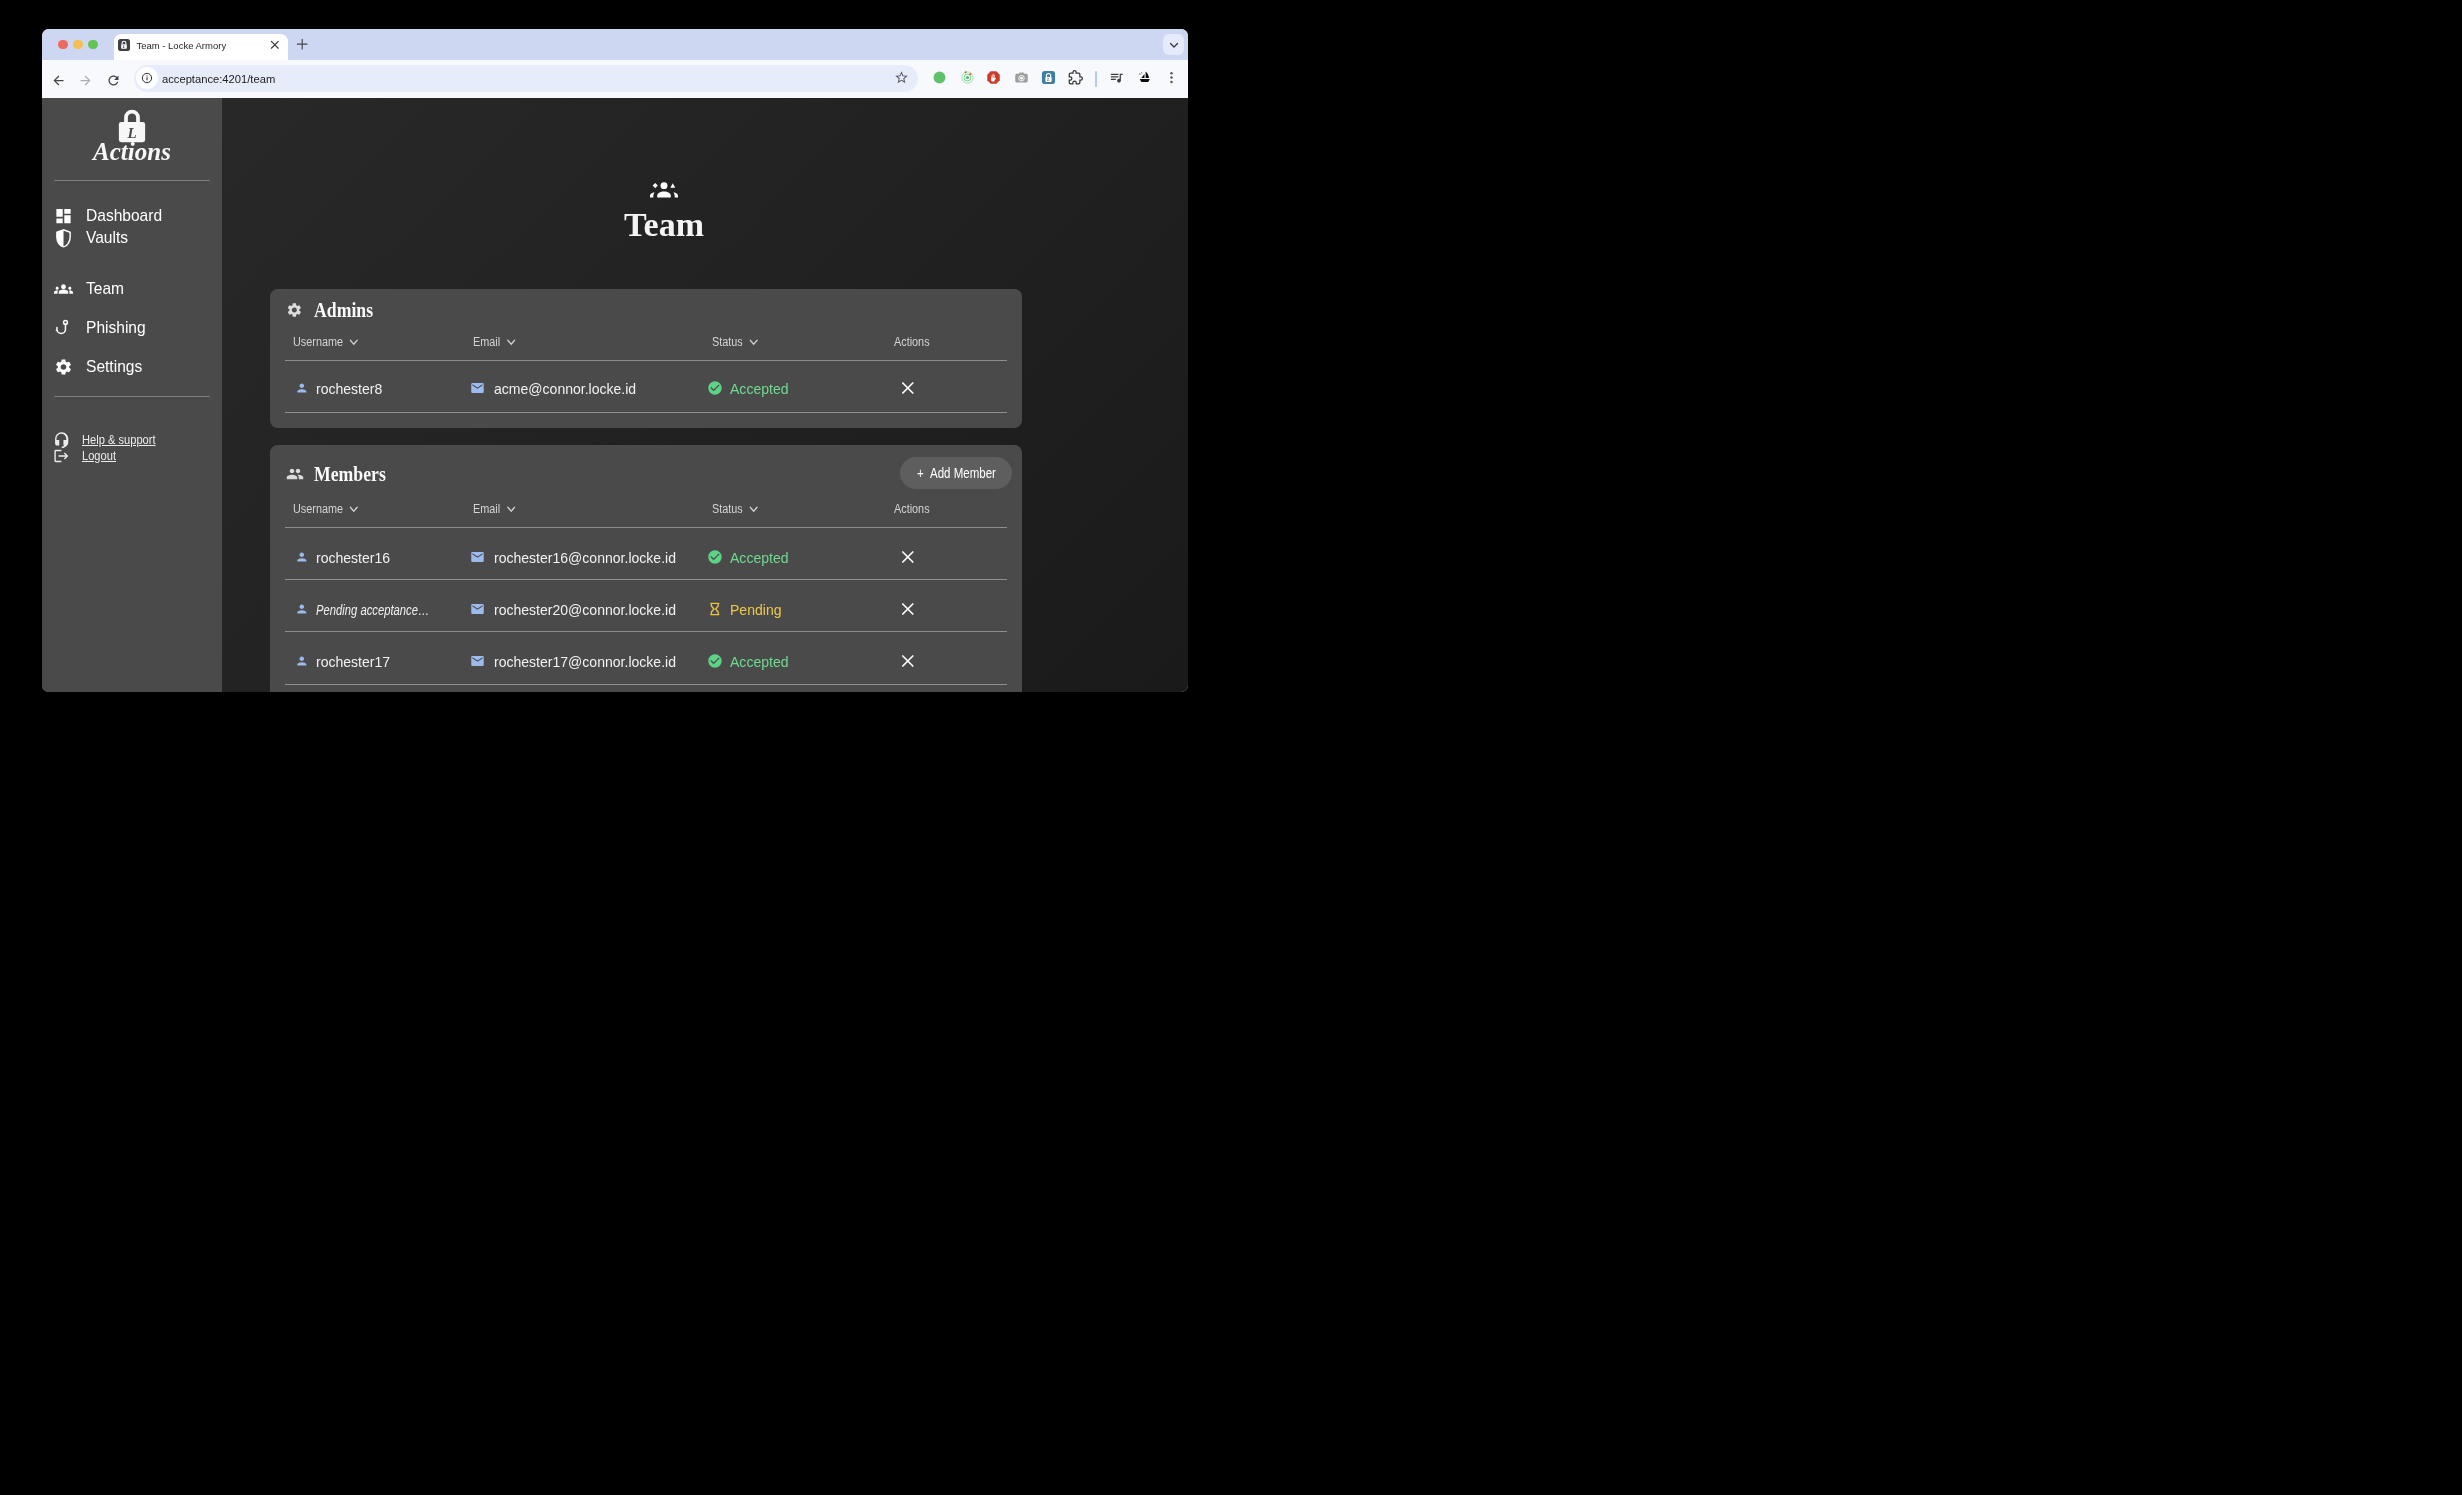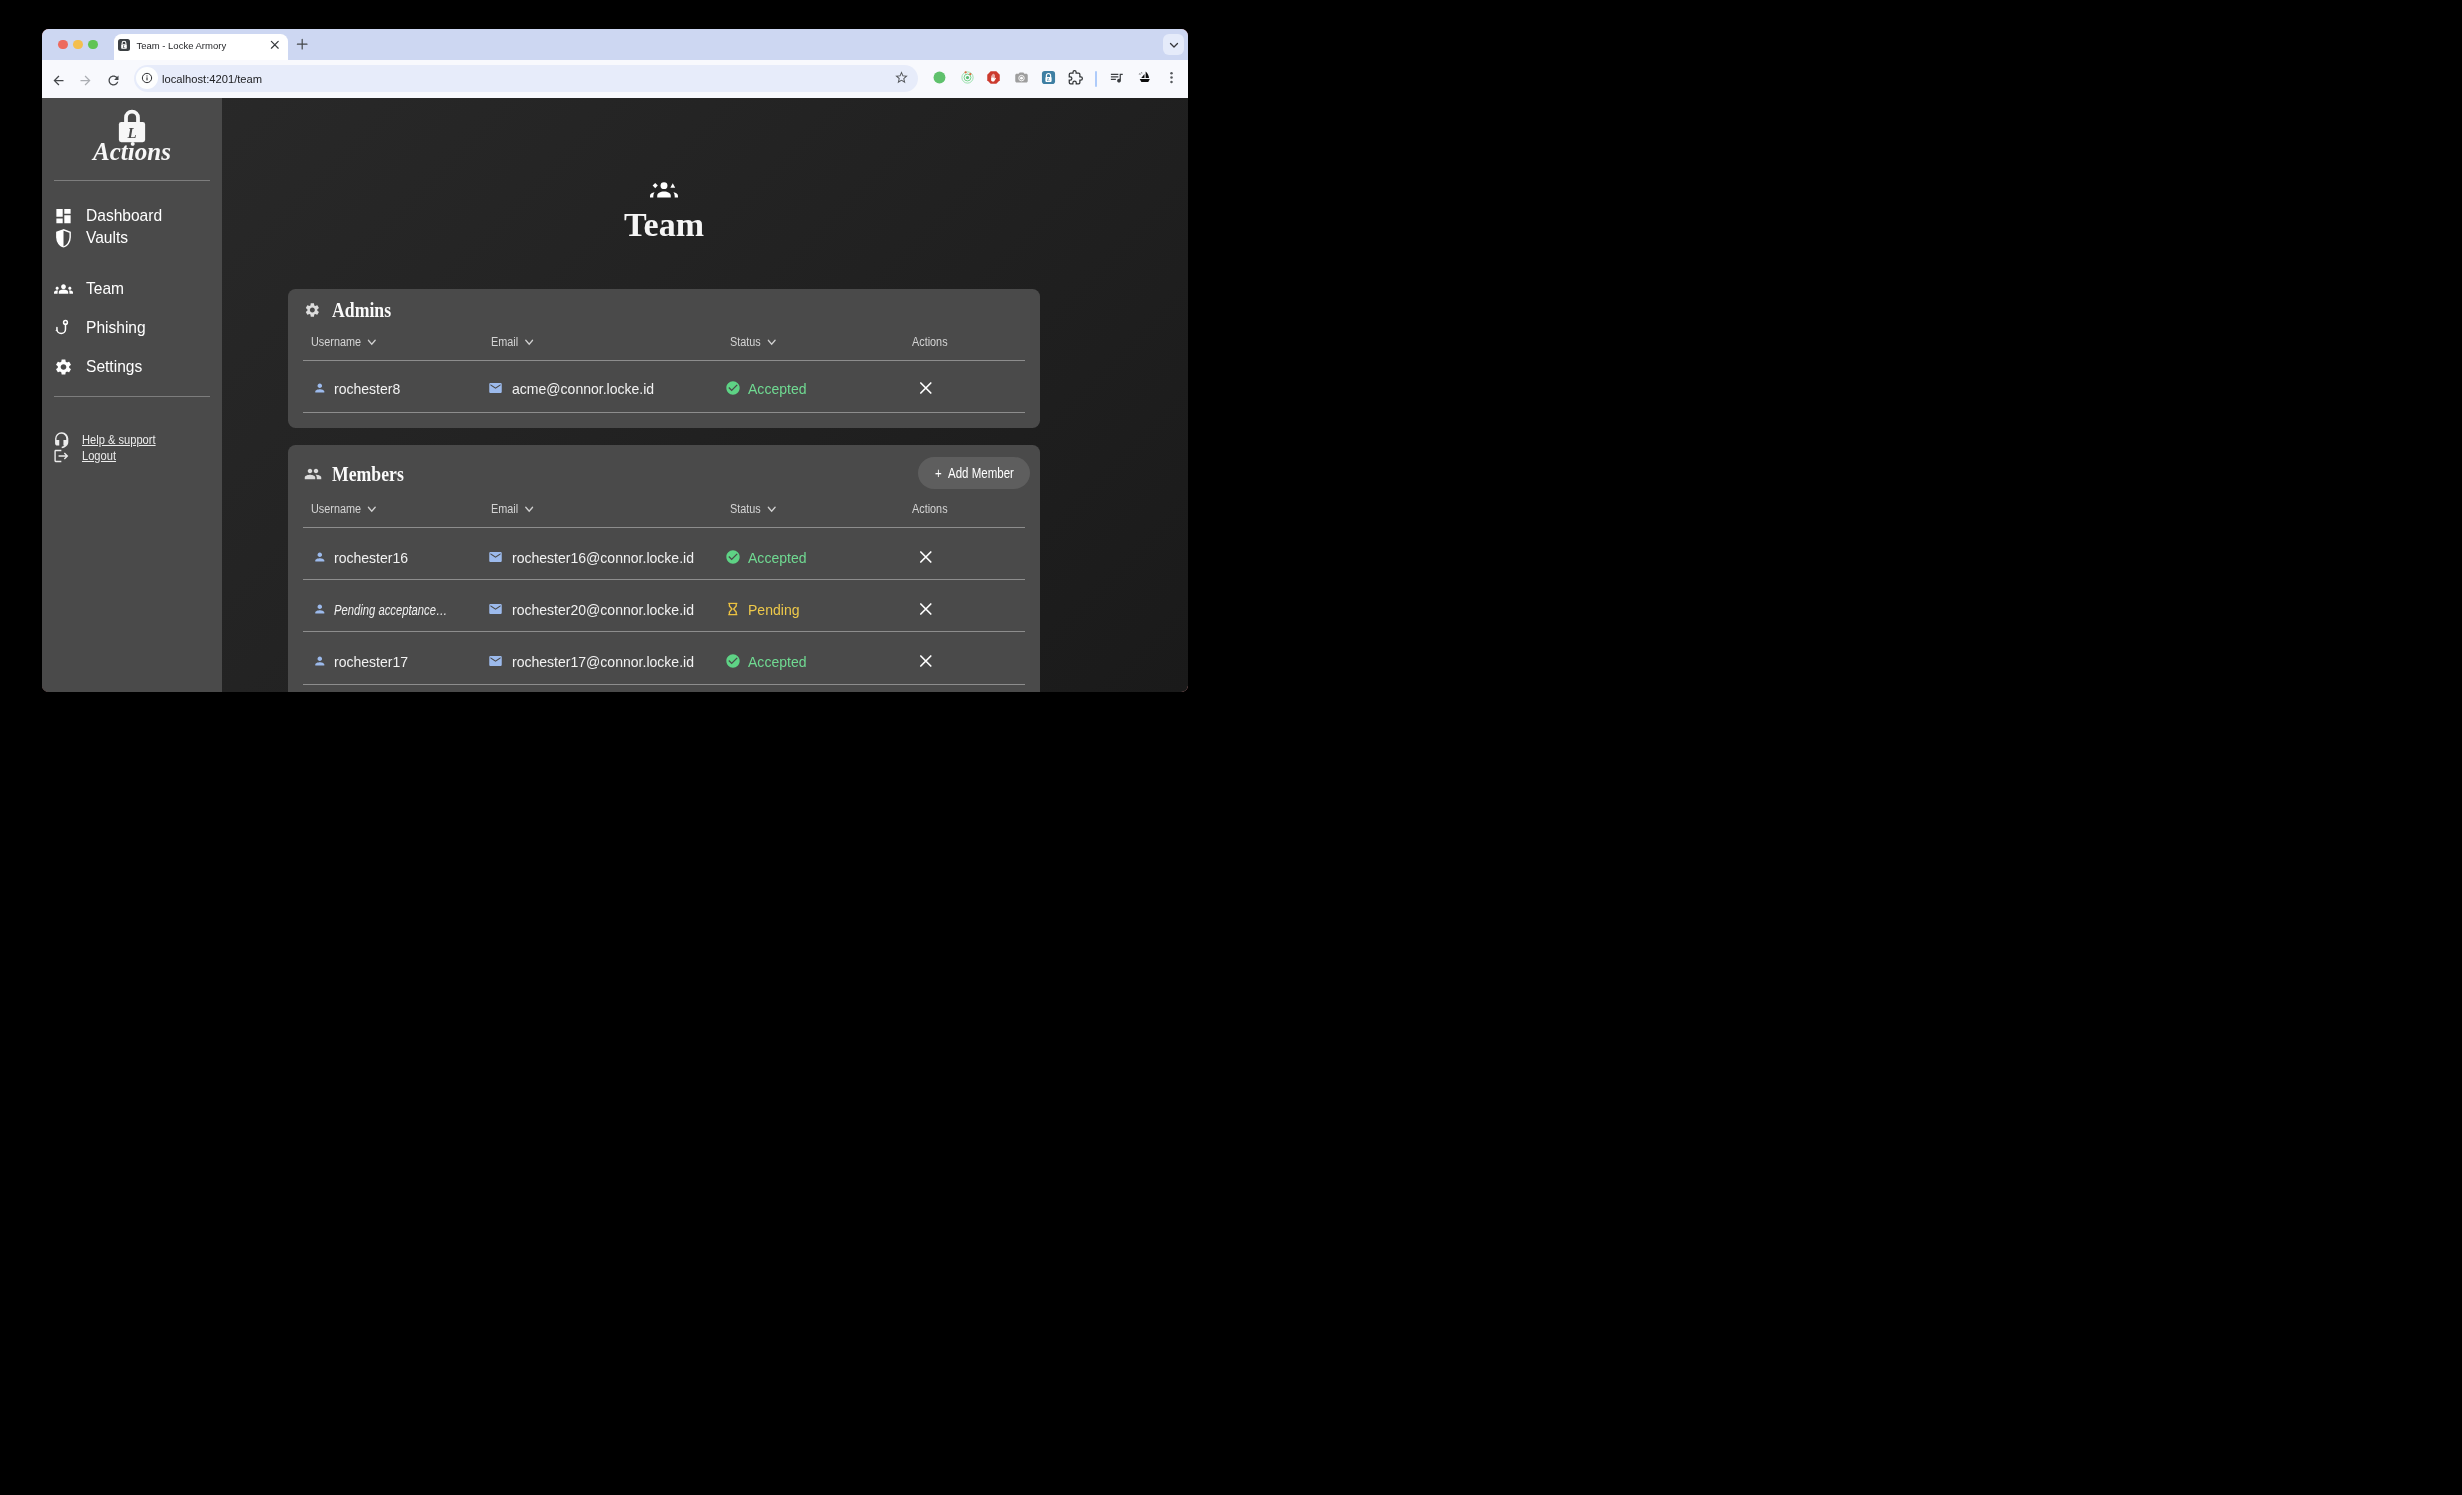--- a/index.html
+++ b/index.html
@@ -33,21 +33,21 @@
 .mico{position:absolute;left:12px;top:50%;transform:translateY(-50%);width:19px;height:19px}
 .mlabel{position:absolute;left:44px;top:50%;transform:translateY(-50%) scaleX(0.915);transform-origin:0 50%;font-size:17px;color:#fff;white-space:nowrap}
 .litem{position:absolute;left:0;width:180px;height:18px}
 .lico{position:absolute;left:11.4px;top:50%;transform:translateY(-50%);width:16.7px;height:16.7px}
 .llabel{position:absolute;left:40px;top:50%;transform:translateY(-50%) scaleX(0.927);transform-origin:0 50%;font-size:12px;color:#ececec;text-decoration:underline;white-space:nowrap}
 
 #search{position:absolute;left:246px;top:11.4px;width:752px;height:45px;border:0.8px solid #8e8e8e;border-radius:4.5px}
 #searchph{position:absolute;left:18px;top:0;height:44px;line-height:44px;font-size:15px;color:#a8a8a8;transform:scaleX(0.9355);transform-origin:0 50%;white-space:nowrap}
 #teamico{position:absolute;left:608px;top:84px;width:28px;height:15.7px}
 #teamhead{position:absolute;left:246px;top:108px;width:752px;text-align:center;font-family:"Liberation Serif",serif;font-weight:bold;font-size:34px;letter-spacing:0px;color:#f5f5f5}
-.card{position:absolute;left:246px;width:752px;background:#4a4a4a;border-radius:7.6px}
+.card{position:absolute;left:228px;width:752px;background:#4a4a4a;border-radius:7.6px}
 #cardA{top:191px;height:139px}
 #cardB{top:347px;height:288px}
 .ctitle{position:absolute;font-family:"Liberation Serif",serif;font-weight:bold;font-size:22px;color:#fafafa;transform:translateY(-50%) scaleX(0.805);transform-origin:0 50%;white-space:nowrap}
 .cico{position:absolute;transform:translateY(-50%)}
 .hdr{position:absolute;transform:translateY(-50%) scaleX(0.868);transform-origin:0 50%;font-size:12.5px;color:#d4d4d4;white-space:nowrap}
 .hline{position:absolute;left:15px;width:722px;border-top:0.8px solid #8d8d8d}
 .rowtext{position:absolute;transform:translateY(-50%) scaleX(0.9355);transform-origin:0 50%;font-size:15px;color:#f2f2f2;white-space:nowrap}
 .rowico{position:absolute;transform:translateY(-50%)}
 .chev{display:inline-block;margin-left:7.6px}
 #addbtn{position:absolute;left:630px;top:12.3px;width:112px;height:32px;border-radius:16px;background:#5e5e5e;color:#fff;font-size:14.4px;text-align:center;line-height:32px}
@@ -92,21 +92,21 @@
         <path d="M17.65 6.35C16.2 4.9 14.21 4 12 4c-4.42 0-7.99 3.58-7.99 8s3.57 8 7.99 8c3.73 0 6.84-2.55 7.73-6h-2.08c-.82 2.33-3.04 4-5.65 4-3.31 0-6-2.69-6-6s2.69-6 6-6c1.66 0 3.14.69 4.22 1.78L13 11h7V4l-2.35 2.35z" fill="#44474a"></path>
       </svg>
     <div id="pill">
       <div id="infocirc">
           <svg style="position:absolute;left:5px;top:5px" width="12" height="12" viewBox="0 0 24 24">
             <circle cx="12" cy="12" r="9.3" fill="none" stroke="#2f3033" stroke-width="2"></circle>
             <rect x="10.9" y="10.7" width="2.2" height="6" fill="#2f3033"></rect>
             <rect x="10.9" y="6.8" width="2.2" height="2.2" fill="#2f3033"></rect>
           </svg>
         </div>
-      <div id="urltext">localhost:4201/team</div>
+      <div id="urltext">acceptance:4201/team</div>
     </div>
     <svg class="extico" style="left:852px" viewBox="0 0 24 24">
         <path d="M22 9.24l-7.19-.62L12 2 9.19 8.63 2 9.24l5.46 4.73L5.82 21 12 17.27 18.18 21l-1.63-7.03L22 9.24zM12 15.4l-3.76 2.27 1-4.28-3.32-2.88 4.38-.38L12 6.1l1.71 4.04 4.38.38-3.32 2.88 1 4.28L12 15.4z" fill="#55585c"></path>
       </svg>
     <svg class="extico" style="left:890px" viewBox="0 0 24 24">
         <circle cx="12" cy="12" r="9.5" fill="#5fc16c"></circle>
       </svg>
     <svg class="extico" style="left:918px" viewBox="0 0 24 24">
         <circle cx="12" cy="12" r="9" fill="none" stroke="#9ce0ae" stroke-width="1.6"></circle>
         <circle cx="12" cy="12" r="5.5" fill="none" stroke="#74d489" stroke-width="1.6"></circle>

